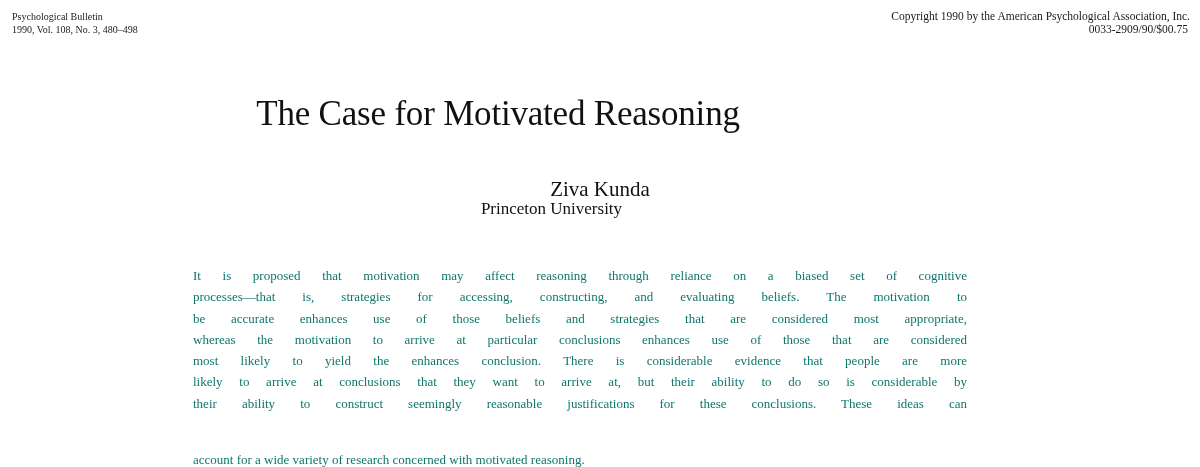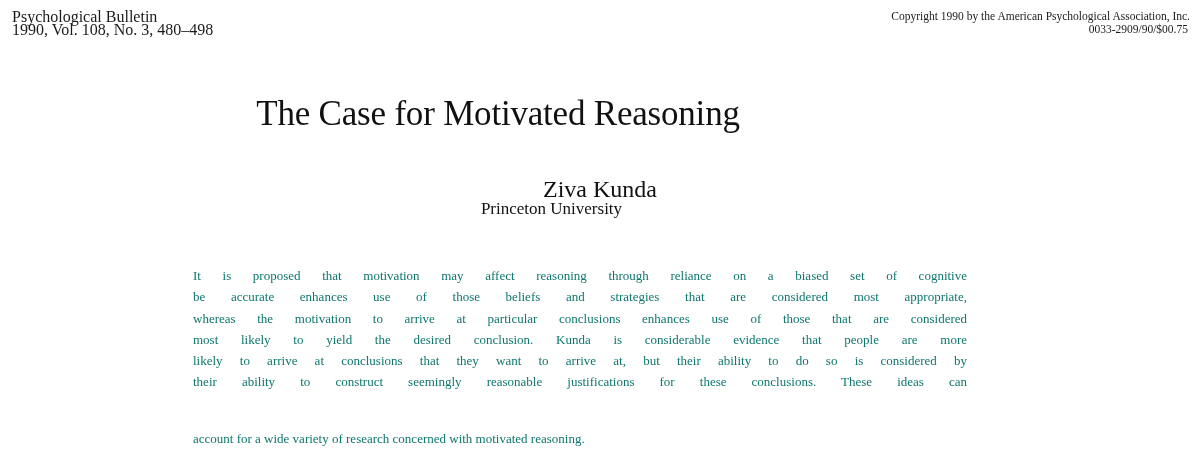--- a/index.html
+++ b/index.html
@@ -12,21 +12,21 @@
       height: 467px;
       position: relative;
       overflow: hidden;
       color: #111111;
       font-family: "Liberation Serif", "DejaVu Serif", serif;
     }
     .header-left {
       position: absolute;
       left: 12px;
       top: 10px;
-      font-size: 16px;
+      font-size: 10px;
       line-height: 13px;
       color: #1a1a1a;
     }
     .header-right {
       position: absolute;
       right: 12px;
       top: 10px;
       font-size: 11.5px;
       line-height: 13px;
       text-align: right;
@@ -46,21 +46,21 @@
       line-height: 44px;
       color: #111111;
       letter-spacing: -0.2px;
     }
     .author {
       position: absolute;
       left: 0;
       width: 1200px;
       top: 178px;
       text-align: center;
-      font-size: 24px;
+      font-size: 21px;
       line-height: 22px;
     }
     .affiliation {
       position: absolute;
       left: 0;
       width: 1103px;
       top: 199px;
       text-align: center;
       font-size: 17px;
       line-height: 20px;
@@ -99,19 +99,20 @@
   <div>0033-2909/90/$00.75</div>
 </div>
 
 <h1 class="title" style="margin:0;font-weight:normal;">The Case for Motivated Reasoning</h1>
 
 <div class="author">Ziva Kunda</div>
 <div class="affiliation">Princeton University</div>
 
 <div class="abstract">
   <span class="ln">It is proposed that motivation may affect reasoning through reliance on a biased set of cognitive</span>
+  <span class="ln">processes—that is, strategies for accessing, constructing, and evaluating beliefs. The motivation to</span>
   <span class="ln">be accurate enhances use of those beliefs and strategies that are considered most appropriate,</span>
   <span class="ln">whereas the motivation to arrive at particular conclusions enhances use of those that are considered</span>
-  <span class="ln">most likely to yield the desired conclusion. Kunda is considerable evidence that people are more</span>
-  <span class="ln">likely to arrive at conclusions that they want to arrive at, but their ability to do so is considered by</span>
+  <span class="ln">most likely to yield the enhances conclusion. There is considerable evidence that people are more</span>
+  <span class="ln">likely to arrive at conclusions that they want to arrive at, but their ability to do so is considerable by</span>
   <span class="ln">their ability to construct seemingly reasonable justifications for these conclusions. These ideas can</span>
   <span class="ln last">account for a wide variety of research concerned with motivated reasoning.</span>
 </div>
 
 </body></html>

